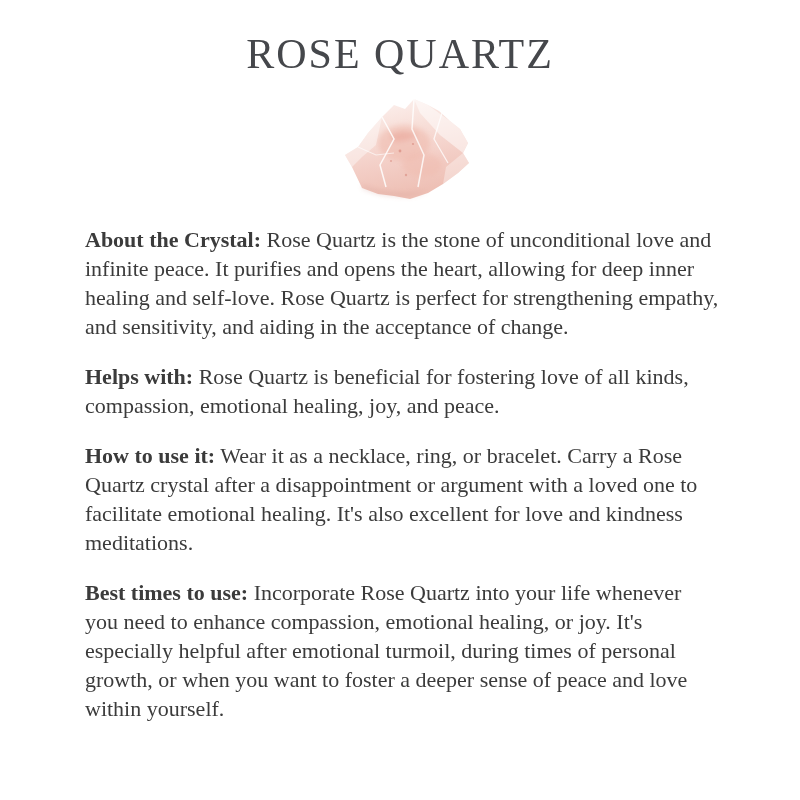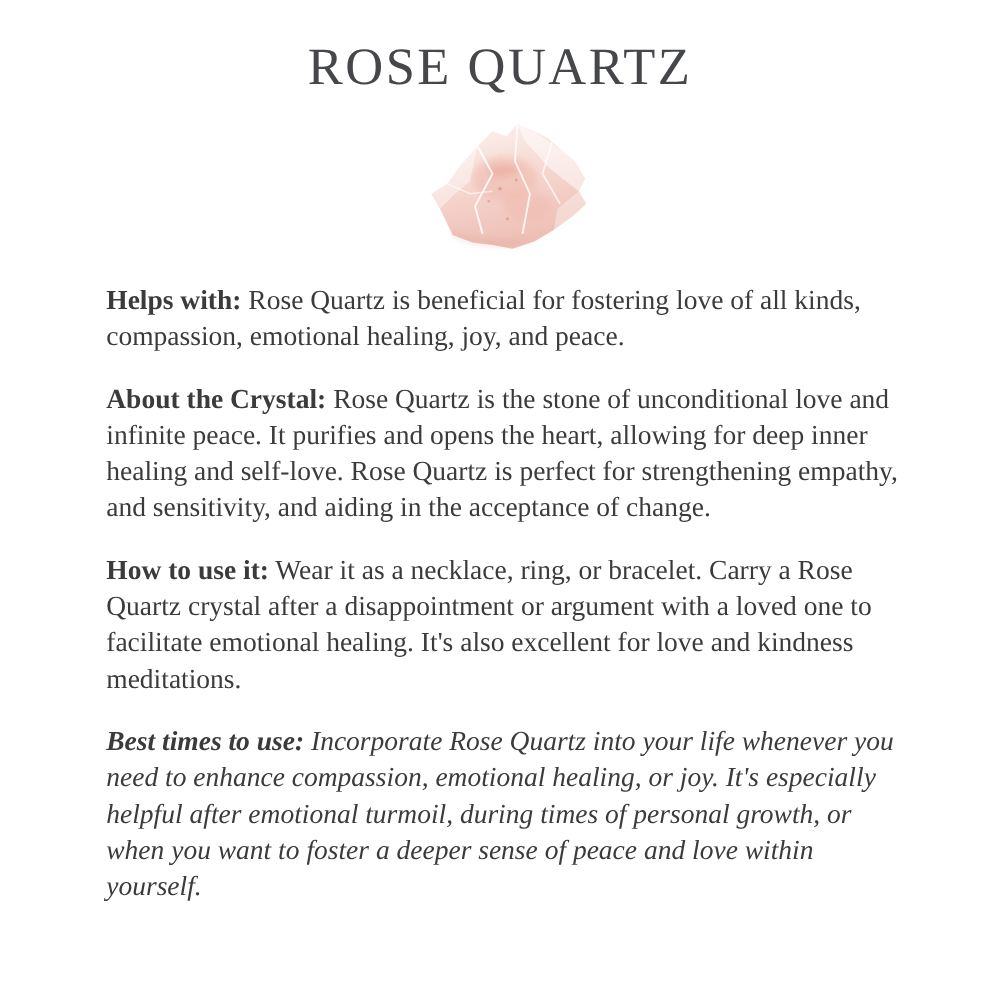--- a/index.html
+++ b/index.html
@@ -32,21 +32,21 @@
   .crystal-wrap svg { display: block; width: 132px; height: 110px; }
   .content {
     width: 634px;
     margin: 20px 0 0 85px;
     font-size: 22px;
     line-height: 29px;
     color: var(--text-color, #3b3b3b);
     text-align: left;
   }
   .content p { margin: 0 0 21px 0; }
-  .content p:last-child { margin-bottom: 0; font-style: italic; }
+  .content p:last-child { margin-bottom: 0; }
   .content strong { font-weight: 700; }
 </style>
 </head>
 <body>
 
 <div class="card">
 
   <h1 class="title">ROSE QUARTZ</h1>
 
   <div class="crystal-wrap">
@@ -80,19 +80,19 @@
       <polyline points="16,52 34,60 52,58" fill="none" stroke="#ffffff" stroke-opacity="0.6" stroke-width="1.2"></polyline>
 
       <circle cx="58" cy="56" r="1.4" fill="#d98b80" opacity="0.7"></circle>
       <circle cx="64" cy="80" r="1.2" fill="#d98b80" opacity="0.6"></circle>
       <circle cx="49" cy="66" r="1" fill="#d98b80" opacity="0.6"></circle>
       <circle cx="71" cy="49" r="1.1" fill="#d98b80" opacity="0.65"></circle>
     </svg>
   </div>
 
   <div class="content">
+    <p><strong>About the Crystal:</strong><span> Rose Quartz is the stone of unconditional love and infinite peace. It purifies and opens the heart, allowing for deep inner healing and self-love. Rose Quartz is perfect for strengthening empathy, and sensitivity, and aiding in the acceptance of change.</span></p>
     <p><strong>Helps with:</strong><span> Rose Quartz is beneficial for fostering love of all kinds, compassion, emotional healing, joy, and peace.</span></p>
-    <p><strong>About the Crystal:</strong><span> Rose Quartz is the stone of unconditional love and infinite peace. It purifies and opens the heart, allowing for deep inner healing and self-love. Rose Quartz is perfect for strengthening empathy, and sensitivity, and aiding in the acceptance of change.</span></p>
     <p><strong>How to use it:</strong><span> Wear it as a necklace, ring, or bracelet. Carry a Rose Quartz crystal after a disappointment or argument with a loved one to facilitate emotional healing. It's also excellent for love and kindness meditations.</span></p>
     <p><strong>Best times to use:</strong><span> Incorporate Rose Quartz into your life whenever you need to enhance compassion, emotional healing, or joy. It's especially helpful after emotional turmoil, during times of personal growth, or when you want to foster a deeper sense of peace and love within yourself.</span></p>
   </div>
 
 </div>
 
 </body></html>

